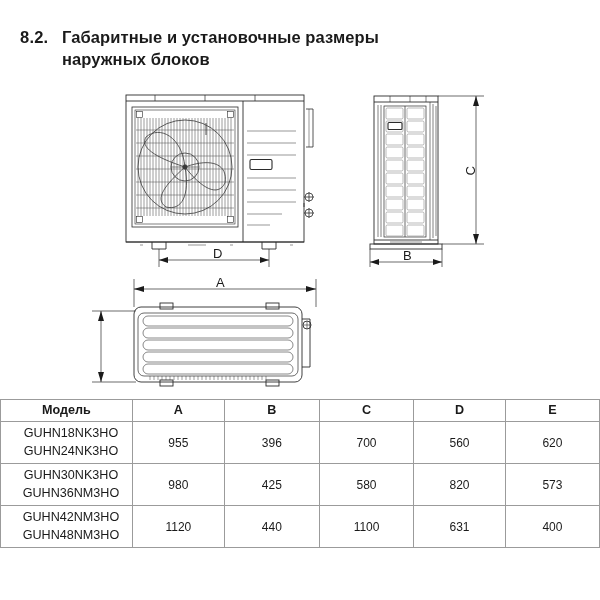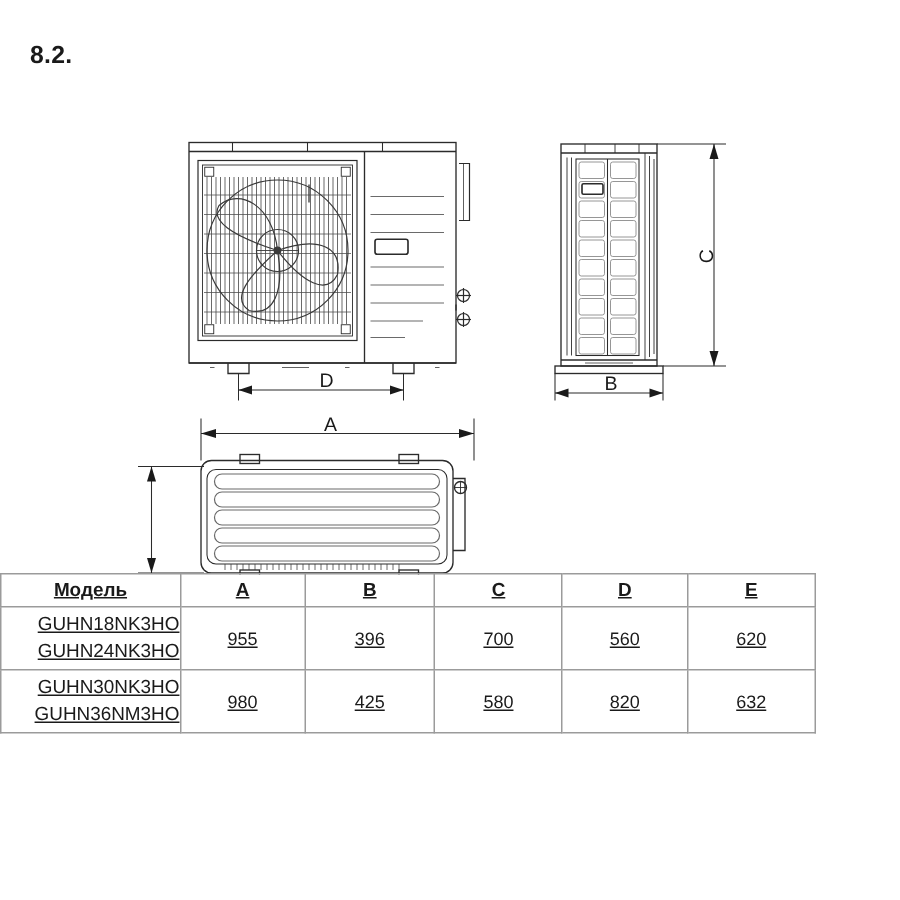--- a/index.html
+++ b/index.html
@@ -62,41 +62,40 @@
   }
   .dim-label.vert {
     transform: rotate(-90deg);
     transform-origin: center center;
   }
 
   
   #spec-table {
     position: absolute;
     left: 0;
-    top: 382px;
-    width: 544px;
+    top: 399px;
+    width: 600px;
     border-collapse: collapse;
     font-size: 12.6px;
-    text-decoration: underline;
   }
   #spec-table th,
   #spec-table td {
     border: 1px solid #9b9b9b;
     padding: 0;
     background: #ffffff;
   }
   #spec-table th {
     font-weight: bold;
     text-align: center;
     height: 21px;
     line-height: 21px;
     font-size: 12.6px;
   }
   #spec-table td.model {
-    text-align: right;
+    text-align: center;
     padding-left: 9px;
     line-height: 17.5px;
     white-space: pre-line;
     font-size: 12.6px;
   }
   #spec-table td.val {
     text-align: center;
     font-size: 12px;
   }
   #spec-table tr.two-line td { height: 41px; }
@@ -108,20 +107,21 @@
   col.c-b { width: 83px; }
   col.c-c { width: 82px; }
   col.c-d { width: 80px; }
   col.c-e { width: 82px; }
 </style>
 </head>
 <body>
 
 <div id="heading">
   <div class="sec-num">8.2.</div>
+  <div class="sec-title">Габаритные и установочные размеры наружных блоков</div>
 </div>
 
 <div id="drawings">
 
   <svg class="dwg" style="left:110px; top:0px;" width="230" height="185" viewBox="0 0 230 185">
     <g fill="none" stroke="#2b2b2b" stroke-width="0.9">
 
       <rect x="16" y="10" width="178" height="147"></rect>
 
       <line x1="16" y1="16" x2="194" y2="16"></line>
@@ -429,16 +429,25 @@
       <td class="val">560</td>
       <td class="val">620</td>
     </tr>
     <tr class="two-line">
       <td class="model">GUHN30NK3HO
 GUHN36NM3HO</td>
       <td class="val">980</td>
       <td class="val">425</td>
       <td class="val">580</td>
       <td class="val">820</td>
-      <td class="val">632</td>
+      <td class="val">573</td>
+    </tr>
+    <tr class="two-line">
+      <td class="model">GUHN42NM3HO
+GUHN48NM3HO</td>
+      <td class="val">1120</td>
+      <td class="val">440</td>
+      <td class="val">1100</td>
+      <td class="val">631</td>
+      <td class="val">400</td>
     </tr>
   </tbody>
 </table>
 
 </body></html>

